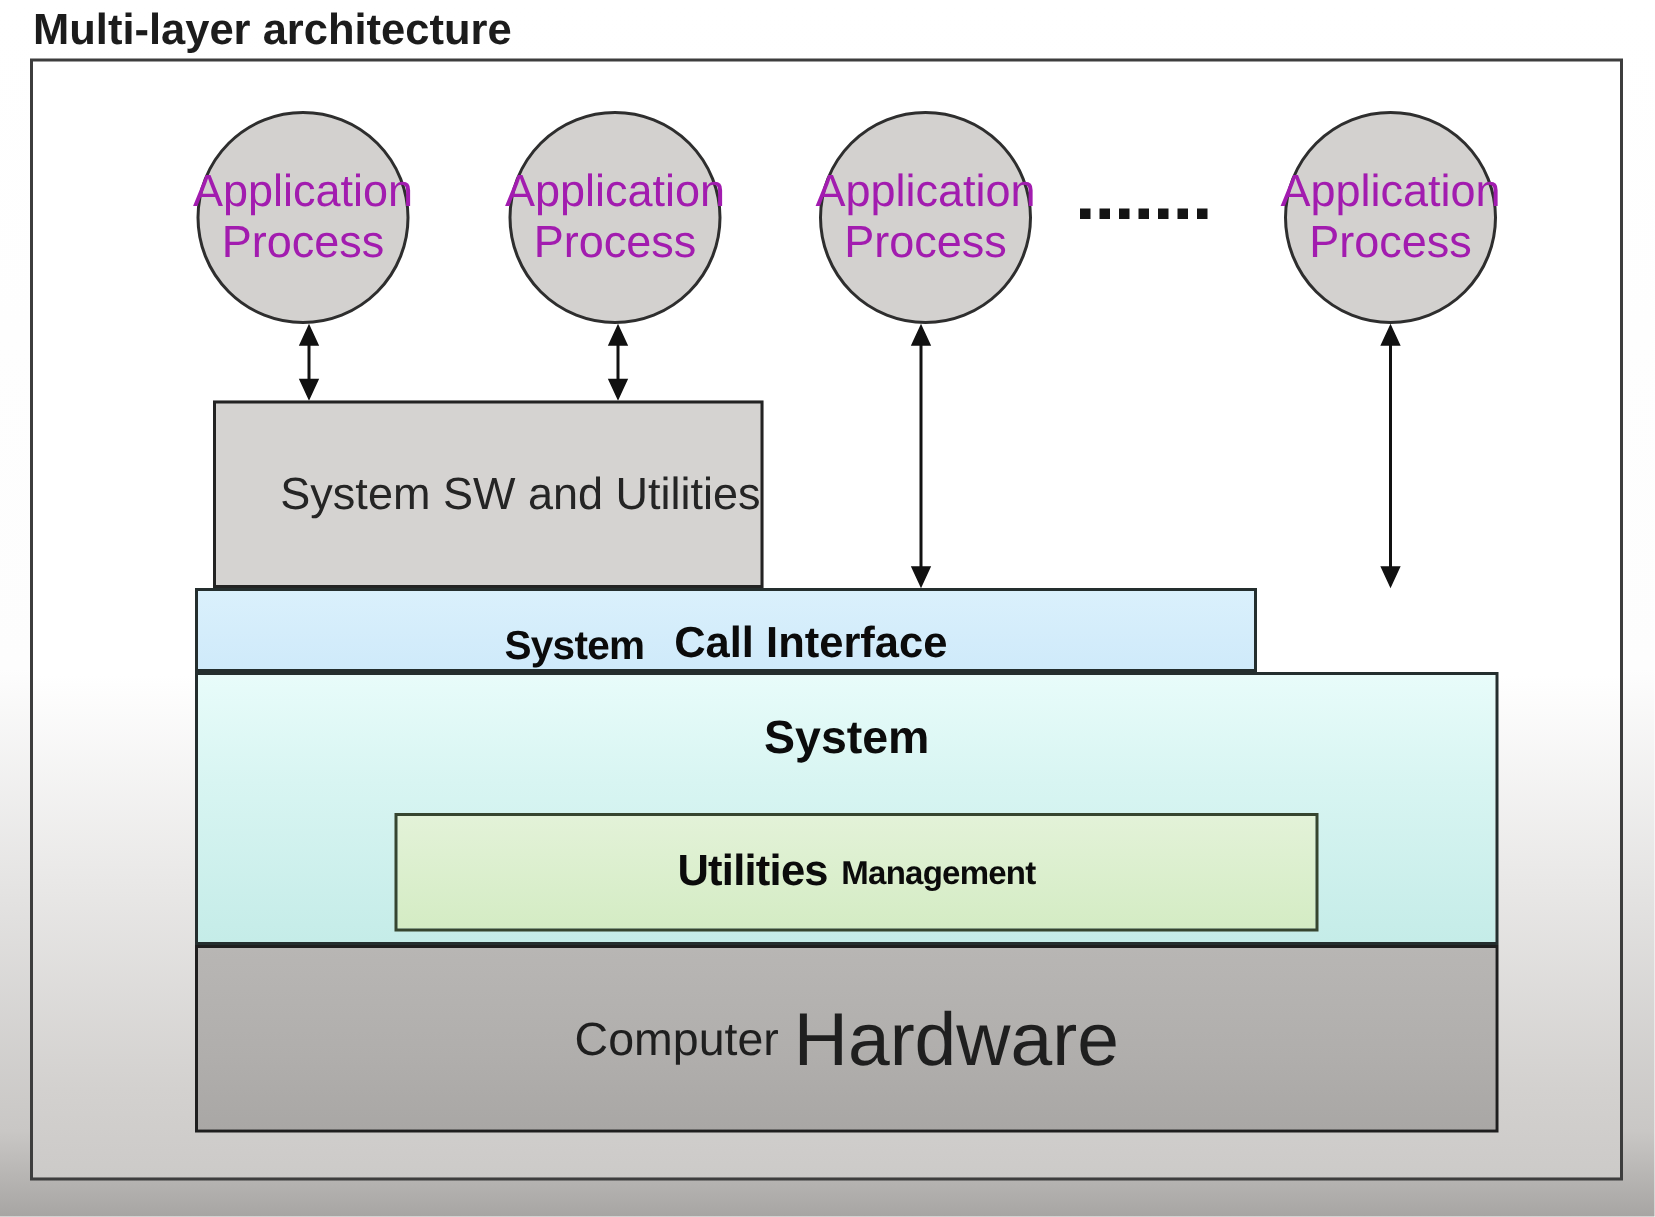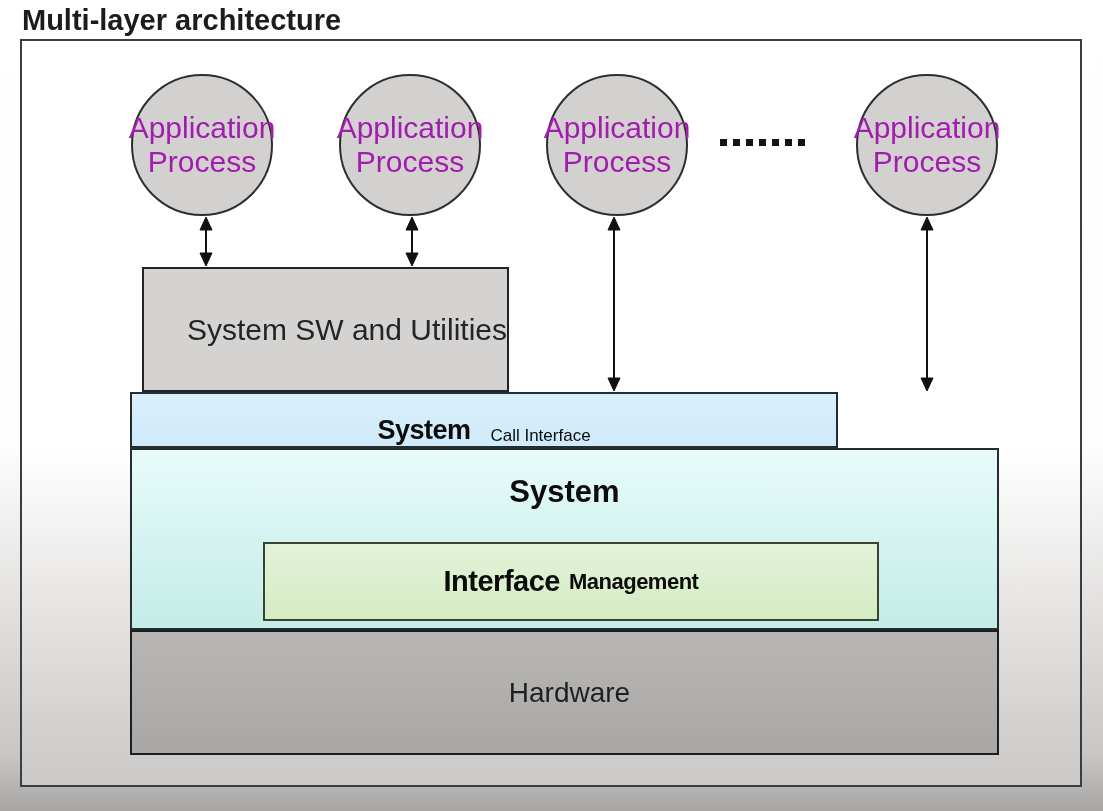--- a/index.html
+++ b/index.html
@@ -43,21 +43,21 @@
     display:flex;align-items:center;justify-content:flex-end;
     font-size:30px;color:#252525;
   }
   .box.sci{
     left:108px;top:351px;width:708px;height:56px;
     background:linear-gradient(180deg,#daf0fc 0%,#cfeafa 100%);
     display:flex;align-items:flex-end;justify-content:center;
     color:#0b0b0b;
   }
   .sci-word-1{font-size:27px;font-weight:800;letter-spacing:-0.5px;}
-  .sci-word-2{font-size:17px;font-weight:400;margin-left:20px;}
+  .sci-word-2{font-size:29px;font-weight:700;margin-left:20px;}
   .box.kernel{
     left:108px;top:407px;width:869px;height:182px;
     background:linear-gradient(180deg,#e8fcfa 0%,#d8f5f2 40%,#c5ece8 100%);
   }
   .kernel-label{
     position:absolute;left:0;top:24px;width:100%;text-align:center;
     font-size:31px;font-weight:700;color:#0c0c0c;
   }
   .box.rm{
     left:131px;top:92px;width:616px;height:79px;
@@ -67,21 +67,21 @@
   }
   .rm-word-1{font-size:29px;font-weight:800;letter-spacing:-0.5px;}
   .rm-word-2{font-size:22px;font-weight:800;margin-left:9px;letter-spacing:-0.5px;}
   .box.hw{
     left:108px;top:589px;width:869px;height:125px;
     background:linear-gradient(180deg,#b8b6b4 0%,#b0aeac 60%,#a9a7a5 100%);
     border-color:#1e1e1e;
     display:flex;align-items:center;justify-content:center;color:#1f1f1f;
   }
   .hw-word-1{font-size:31px;}
-  .hw-word-2{font-size:28px;margin-left:10px;text-align:right;}
+  .hw-word-2{font-size:50px;margin-left:10px;text-align:right;}
 </style>
 </head>
 <body>
 
 <div class="page">
   <div class="slide-title">Multi-layer architecture</div>
 
   <div class="frame">
 
     <div class="circle c1">
@@ -139,23 +139,24 @@
     </div>
 
     <div class="box sci">
       <span class="sci-word-1">System</span>
       <span class="sci-word-2">Call Interface</span>
     </div>
 
     <div class="box kernel">
       <div class="kernel-label">System</div>
       <div class="box rm">
-        <span class="rm-word-1">Interface</span>
+        <span class="rm-word-1">Utilities</span>
         <span class="rm-word-2">Management</span>
       </div>
     </div>
 
     <div class="box hw">
+      <span class="hw-word-1">Computer</span>
       <span class="hw-word-2">Hardware</span>
     </div>
 
   </div>
 </div>
 
 </body></html>

